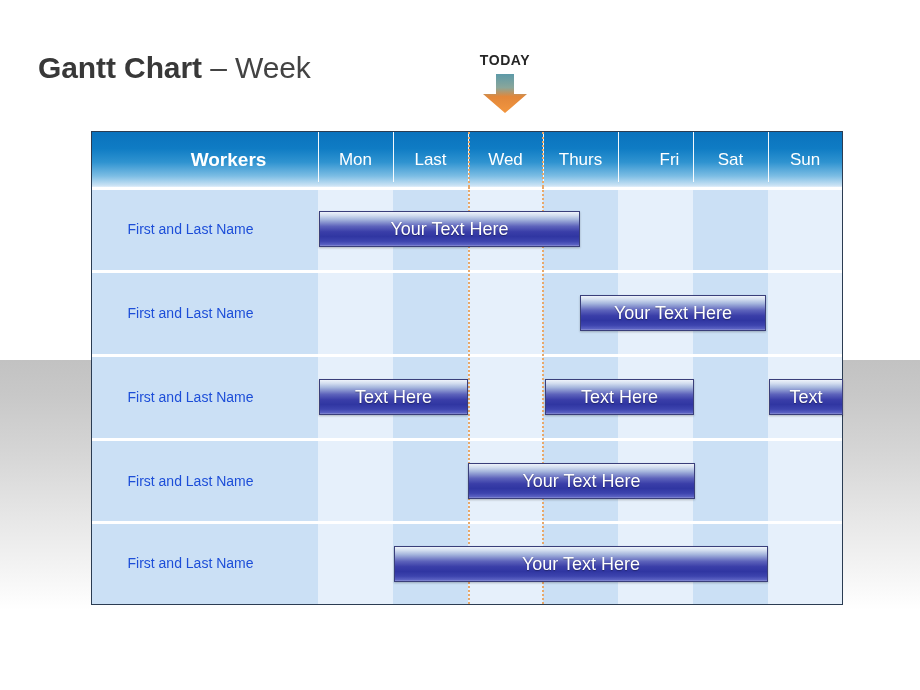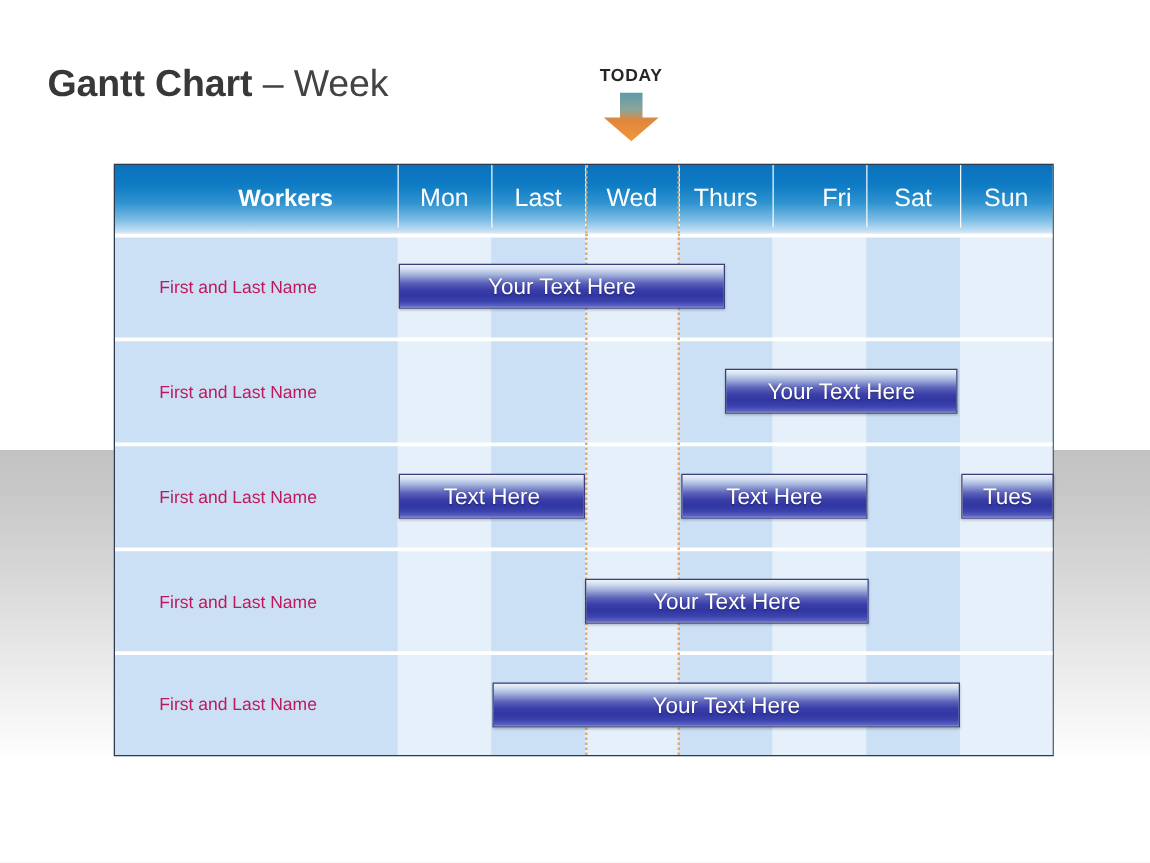--- a/index.html
+++ b/index.html
@@ -104,21 +104,21 @@
     overflow: hidden;
   }
   .hd-cell {
     position: absolute;
     top: 0;
     height: 55px;
     display: flex;
     align-items: center;
     justify-content: center;
     color: #ffffff;
-    font-size: 20px;
+    font-size: 17px;
     box-sizing: border-box;
   }
   .hd-cell.worker {
     font-size: 19px;
     font-weight: bold;
   }
   .hd-sep {
     position: absolute;
     top: 0;
     width: 1px;
@@ -155,21 +155,21 @@
     background: #ffffff;
   }
   .row-name {
     position: absolute;
     left: 0;
     width: 197px;
     display: flex;
     align-items: center;
     justify-content: center;
     font-size: 14px;
-    color: #be185d;
+    color: #1d4ed8;
   }
 
   
   .today-dotted {
     position: absolute;
     top: 0;
     width: 0;
     height: 100%;
     border-left: 2px dotted #e8a86a;
   }
@@ -278,21 +278,21 @@
       <div class="row-name" style="top:168px;height:84px;">First and Last Name</div>
       <div class="row-name" style="top:252px;height:83px;">First and Last Name</div>
       <div class="row-name" style="top:335px;height:82px;">First and Last Name</div>
 
       <div class="bar" style="left:227px;top:24px;width:261px;">Your Text Here</div>
 
       <div class="bar" style="left:488px;top:108px;width:186px;">Your Text Here</div>
 
       <div class="bar" style="left:227px;top:192px;width:149px;">Text Here</div>
       <div class="bar" style="left:453px;top:192px;width:149px;">Text Here</div>
-      <div class="bar" style="left:677px;top:192px;width:74px;">Tues</div>
+      <div class="bar" style="left:677px;top:192px;width:74px;">Text</div>
 
       <div class="bar" style="left:376px;top:276px;width:227px;">Your Text Here</div>
 
       <div class="bar" style="left:302px;top:359px;width:374px;">Your Text Here</div>
 
     </div>
   </div>
 </div>
 
 </body></html>

